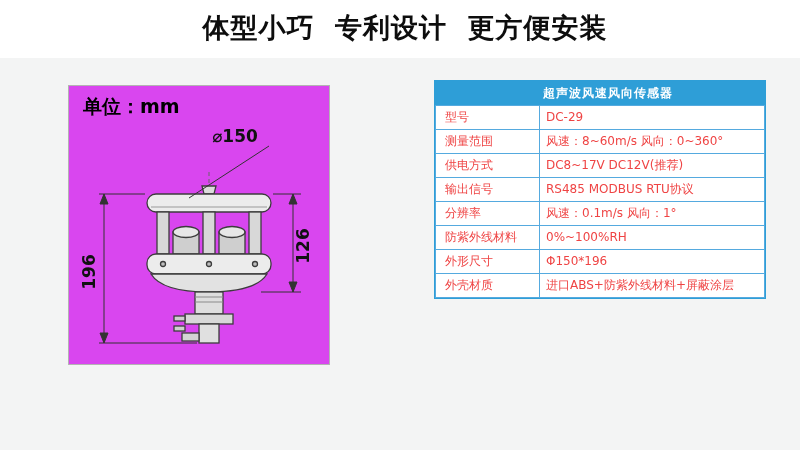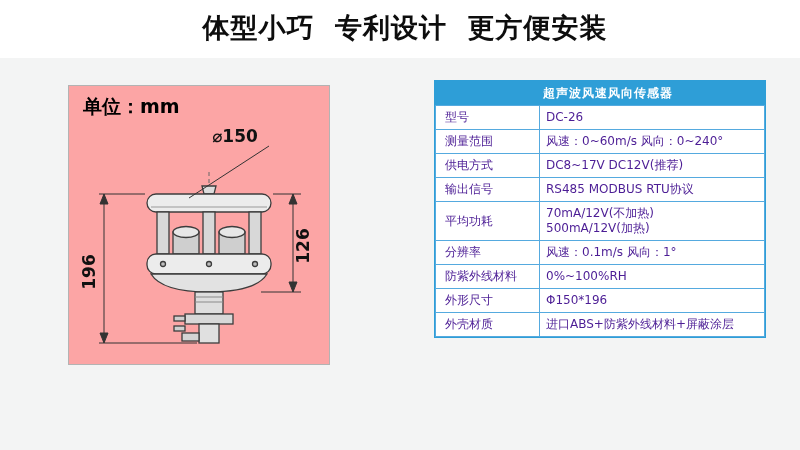--- a/index.html
+++ b/index.html
@@ -16,21 +16,21 @@
   }
   .page-title {
     position:absolute; top:10px; left:0; width:100%;
     text-align:center;
     font-size:27px; font-weight:bold; color:#0d0d0d;
     letter-spacing:1px; word-spacing:10px;padding-left:10px;
   }
   
   .draw-box {
     position:absolute; left:68px; top:85px; width:262px; height:280px;
-    background:#fca5a5; border:1px solid #b3b3b3;
+    background:#d946ef; border:1px solid #b3b3b3;
   }
   .unit-label {
     position:absolute; left:14px; top:8px;
     font-size:19px; font-weight:bold; color:#000;
     z-index:2;
   }
   svg.dwg { position:absolute; left:0; top:0; }
   
   .spec {
     position:absolute; left:434px; top:80px; width:332px;
@@ -41,21 +41,21 @@
     background:#2e9ed7; color:#ffffff;
     text-align:center; font-size:12px; font-weight:bold;
     padding:4px 0 3px 16px;
     letter-spacing:1px;
   }
   .spec table {
     width:100%; border-collapse:collapse; table-layout:fixed;
   }
   .spec td {
     border:1px solid #55aadf;
-    font-size:12px; color:#4c1d95;
+    font-size:12px; color:#ef4444;
     padding:4px 6px;
     line-height:15px;
     vertical-align:middle;
     overflow:hidden;
   }
   .spec td.lbl { width:104px; padding-left:9px; }
   .spec td.val { white-space:pre-line; }
 </style>
 </head>
 <body>
@@ -131,38 +131,33 @@
     <text x="166" y="56" text-anchor="middle" font-size="17" font-weight="bold" fill="#111">⌀150</text>
   </svg>
 </div>
 
 <div class="spec">
   <div class="spec-header">超声波风速风向传感器</div>
   <table>
     <tbody>
       <tr>
         <td class="lbl">型号</td>
-        <td class="val">DC-26</td>
+        <td class="val">DC-29</td>
       </tr>
       <tr>
         <td class="lbl">测量范围</td>
-        <td class="val">风速：0~60m/s  风向：0~240°</td>
+        <td class="val">风速：8~60m/s  风向：0~360°</td>
       </tr>
       <tr>
         <td class="lbl">供电方式</td>
         <td class="val">DC8~17V  DC12V(推荐)</td>
       </tr>
       <tr>
         <td class="lbl">输出信号</td>
         <td class="val">RS485  MODBUS RTU协议</td>
-      </tr>
-      <tr>
-        <td class="lbl">平均功耗</td>
-        <td class="val">70mA/12V(不加热)
-500mA/12V(加热)</td>
       </tr>
       <tr>
         <td class="lbl">分辨率</td>
         <td class="val">风速：0.1m/s  风向：1°</td>
       </tr>
       <tr>
         <td class="lbl">防紫外线材料</td>
         <td class="val">0%~100%RH</td>
       </tr>
       <tr>

